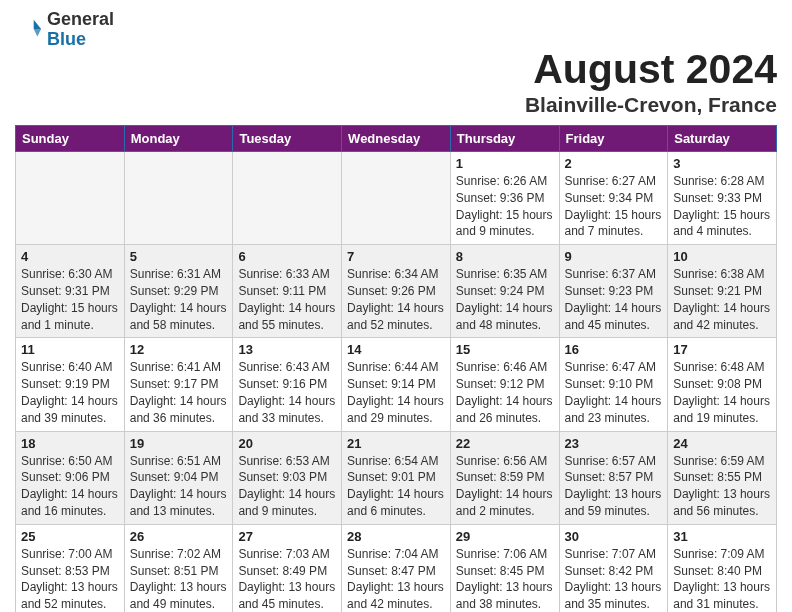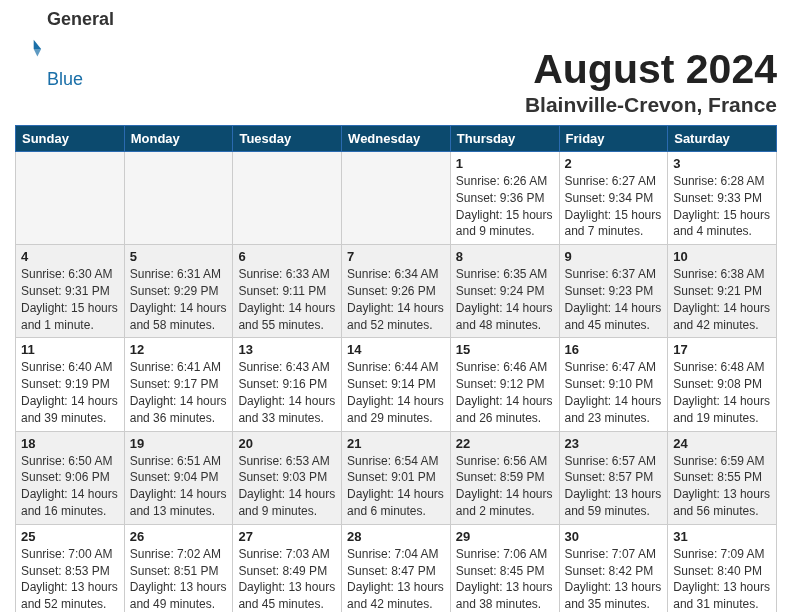--- a/index.html
+++ b/index.html
@@ -26,23 +26,22 @@
       line-height: 1.1;
       justify-content: space-between;
     }
     .logo-general {
       font-size: 18px;
       font-weight: bold;
       color: #333;
     }
     .logo-blue {
       font-size: 18px;
-      font-weight: normal;
+      font-weight: bold;
       color: #1a6fa8;
-      margin-top: 40px;
     }
     .logo-icon {
       width: 28px;
       height: 28px;
       margin-right: 4px;
     }
     .title-area {
       text-align: right;
     }
     .month-title {
@@ -55,21 +54,21 @@
       font-size: 21px;
       color: #333;
       font-weight: bold;
     }
     table {
       width: 100%;
       border-collapse: collapse;
       table-layout: fixed;
     }
     th {
-      background: #0c4a6e;
+      background: #701a75;
       color: #fff;
       text-align: left;
       padding: 5px 6px;
       font-size: 13px;
       font-weight: bold;
       border: 1px solid #2a6ab0;
     }
     td {
       border: 1px solid #ccc;
       vertical-align: top;

